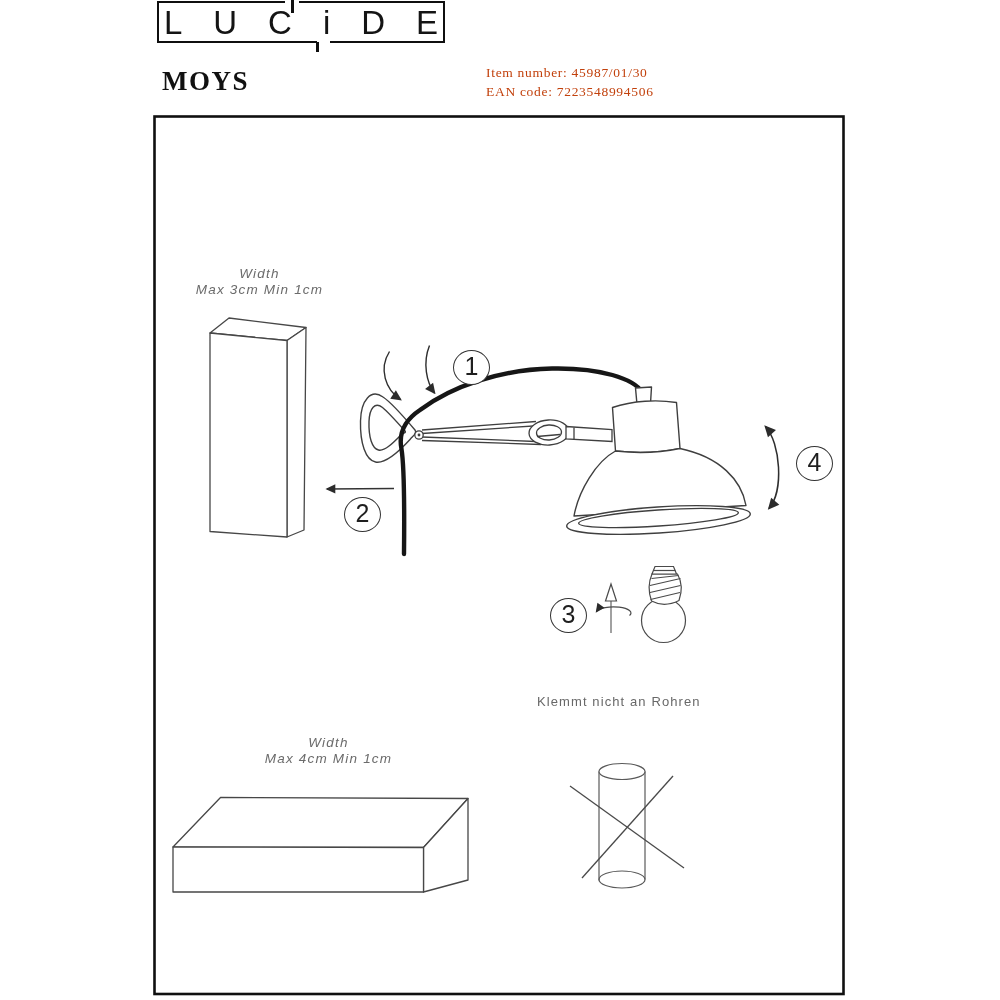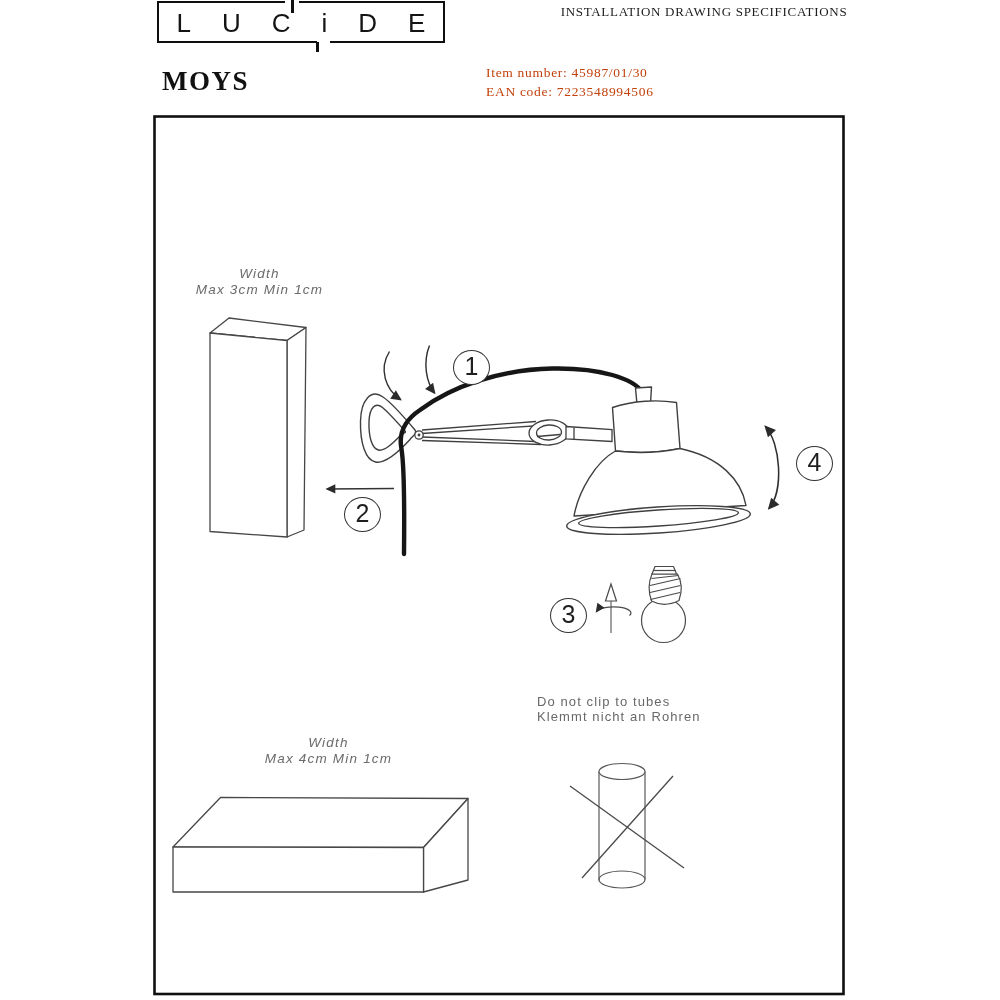--- a/index.html
+++ b/index.html
@@ -7,21 +7,21 @@
     position:relative;width:1000px;height:1000px;background:#ffffff;overflow:hidden;
     font-family:"Liberation Sans",sans-serif;
   }
   
   .logo-box{
     position:absolute;left:157px;top:1px;width:288px;height:42px;
     border:2.6px solid #0f0f0f;box-sizing:border-box;
     display:flex;align-items:center;justify-content:center;
   }
   .logo-letters{
-    font-family:"Liberation Sans",sans-serif;font-size:26px;font-weight:300;
+    font-family:"Liberation Sans",sans-serif;font-size:33px;font-weight:300;
     color:#141414;letter-spacing:31px;margin-right:-31px;white-space:nowrap;
     transform:translateY(1px);
   }
   .logo-stem-gap{position:absolute;left:285px;top:1px;width:14px;height:4px;background:#ffffff;}
   .logo-stem{position:absolute;left:291px;top:0px;width:2.5px;height:13px;background:#0f0f0f;}
   .logo-tab-gap{position:absolute;left:317px;top:40px;width:13px;height:4px;background:#ffffff;}
   .logo-tab{position:absolute;left:316px;top:42px;width:2.5px;height:10px;background:#0f0f0f;}
   .doc-title{
     position:absolute;left:556px;top:4px;width:296px;text-align:center;
     font-family:"Liberation Serif",serif;font-size:13px;letter-spacing:0.7px;color:#1c1c1c;
@@ -64,21 +64,20 @@
 <div class="page">
 
   <div class="logo-box">
     <span class="logo-letters">LUCiDE</span>
   </div>
   <div class="logo-stem-gap"></div>
   <div class="logo-stem"></div>
   <div class="logo-tab-gap"></div>
   <div class="logo-tab"></div>
 
-  <div class="doc-title">INSTALLATION DRAWING SPECIFICATIONS</div>
   <div class="product-name">MOYS</div>
   <div class="item-lines">
     <div>Item number: 45987/01/30</div>
     <div>EAN code: 7223548994506</div>
   </div>
 
   <svg class="diagram-svg" width="692" height="881" viewBox="153 115 692 881" xmlns="http://www.w3.org/2000/svg">
     <defs>
       <marker id="ah" viewBox="0 0 10 10" refX="8.5" refY="5" markerWidth="8" markerHeight="8" orient="auto-start-reverse">
         <path d="M0.5,0.5 L10,5 L0.5,9.5 Z" fill="#2b2b2b"></path>
@@ -173,21 +172,20 @@
   <div class="dim-label wall-label">
     <div>Width</div>
     <div>Max 3cm Min 1cm</div>
   </div>
   <div class="dim-label shelf-label">
     <div>Width</div>
     <div>Max 4cm Min 1cm</div>
   </div>
 
   <div class="warning-block">
-    <div>Do not clip to tubes</div>
     <div>Klemmt nicht an Rohren</div>
   </div>
 
   <div class="step-circle step-1">1</div>
   <div class="step-circle step-2">2</div>
   <div class="step-circle step-3">3</div>
   <div class="step-circle step-4">4</div>
 
 </div>
 

